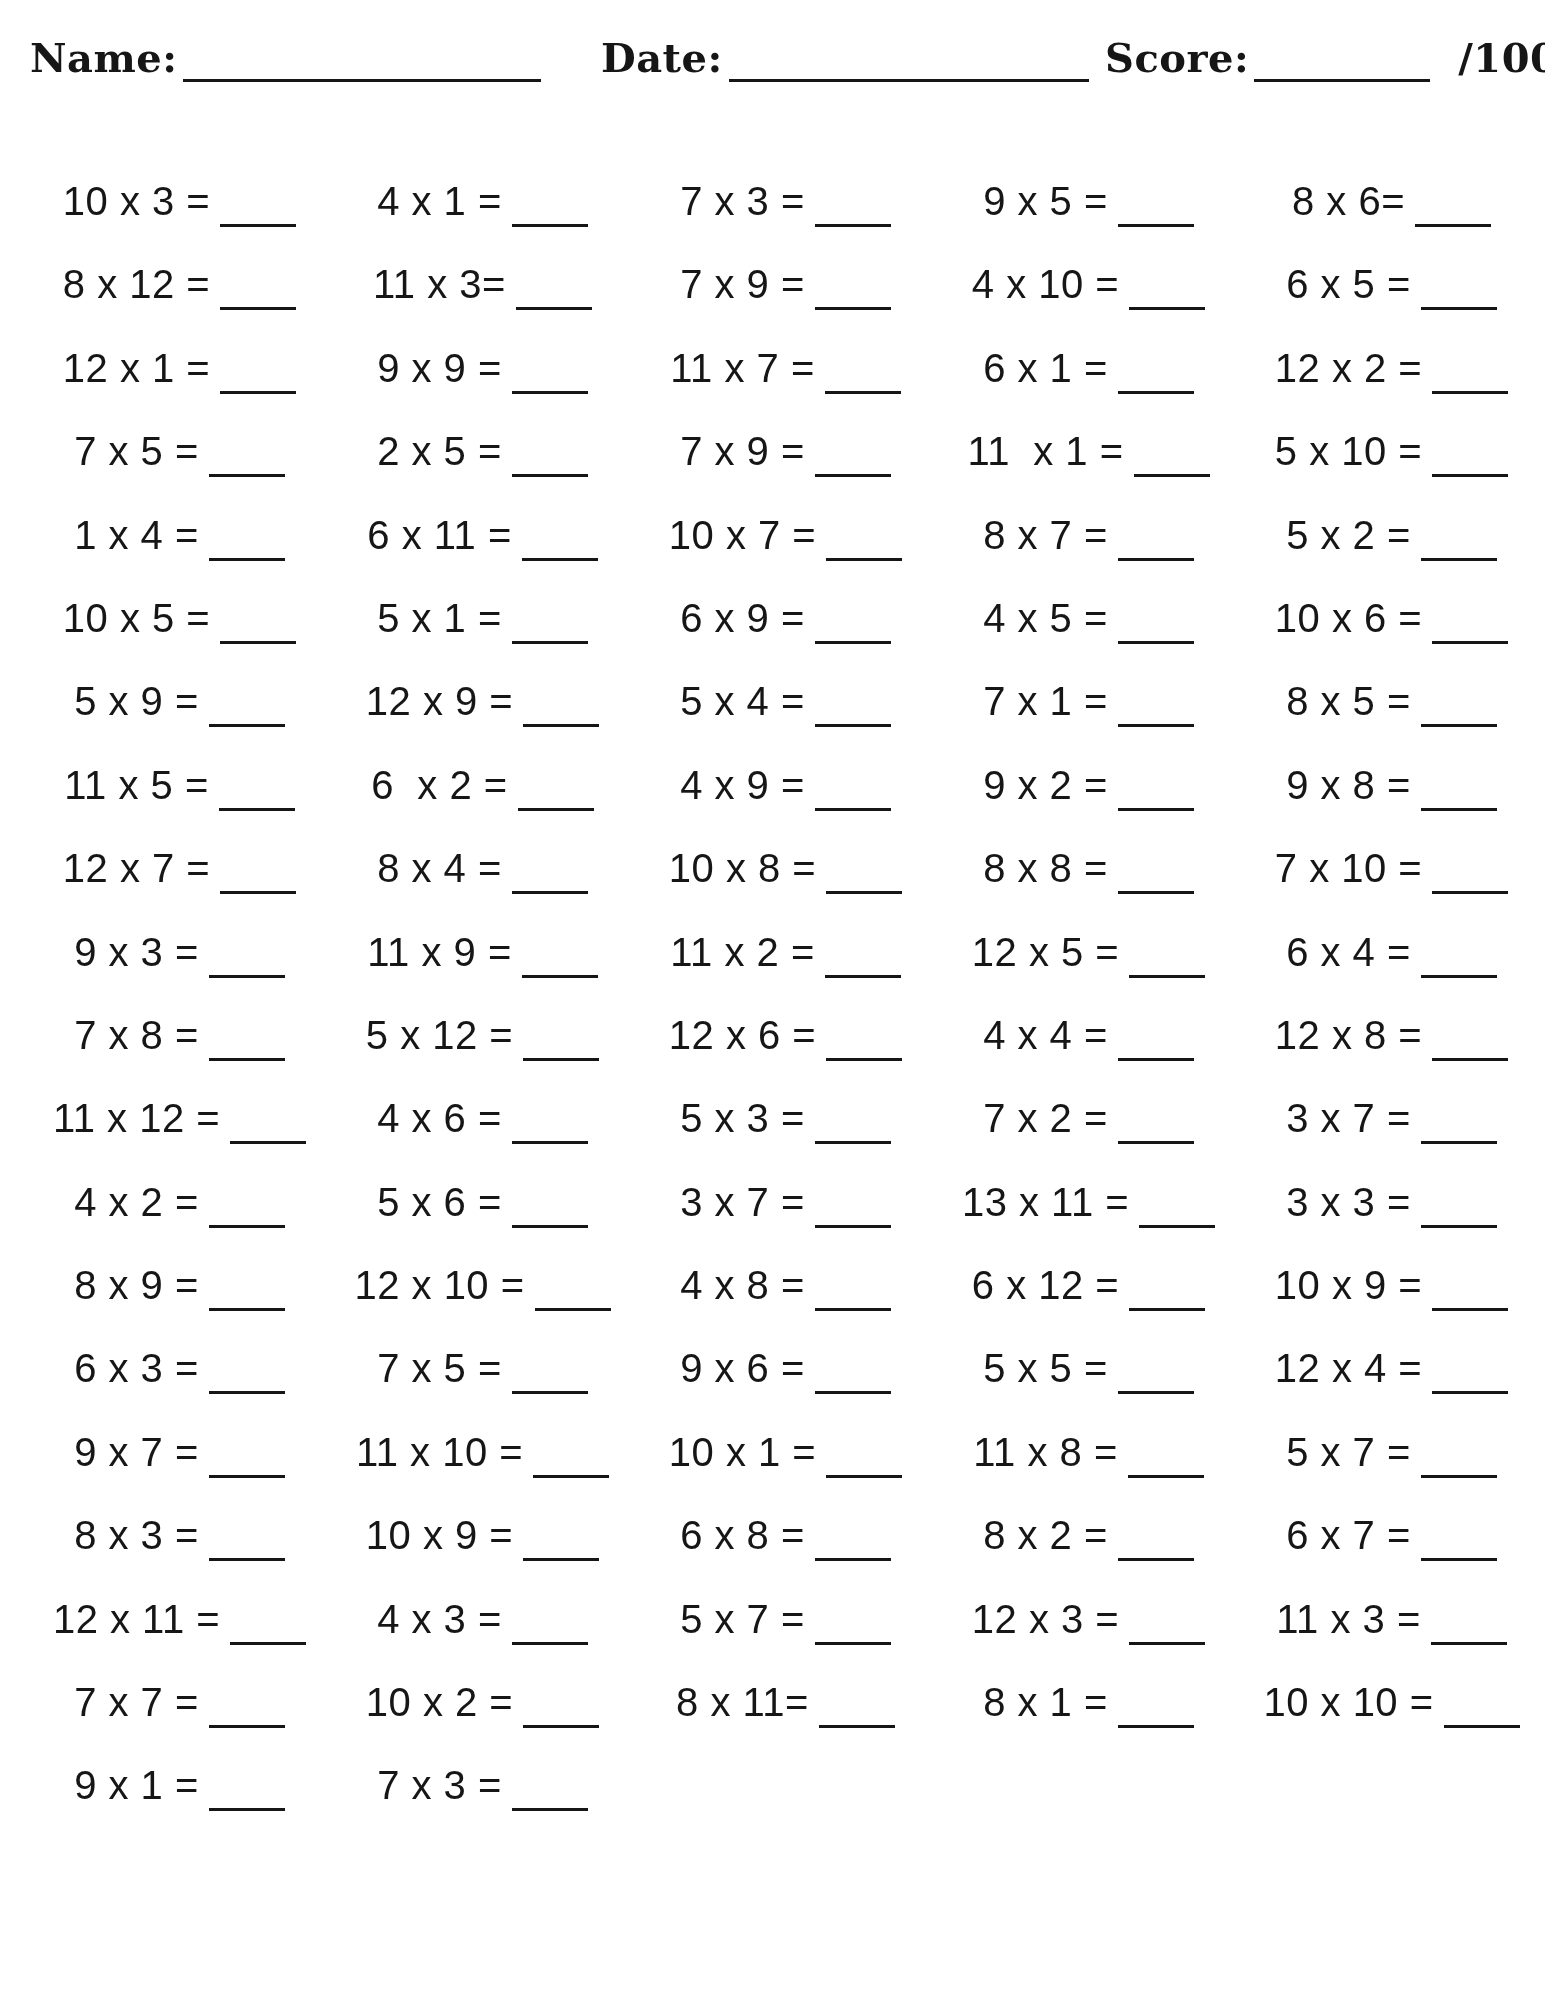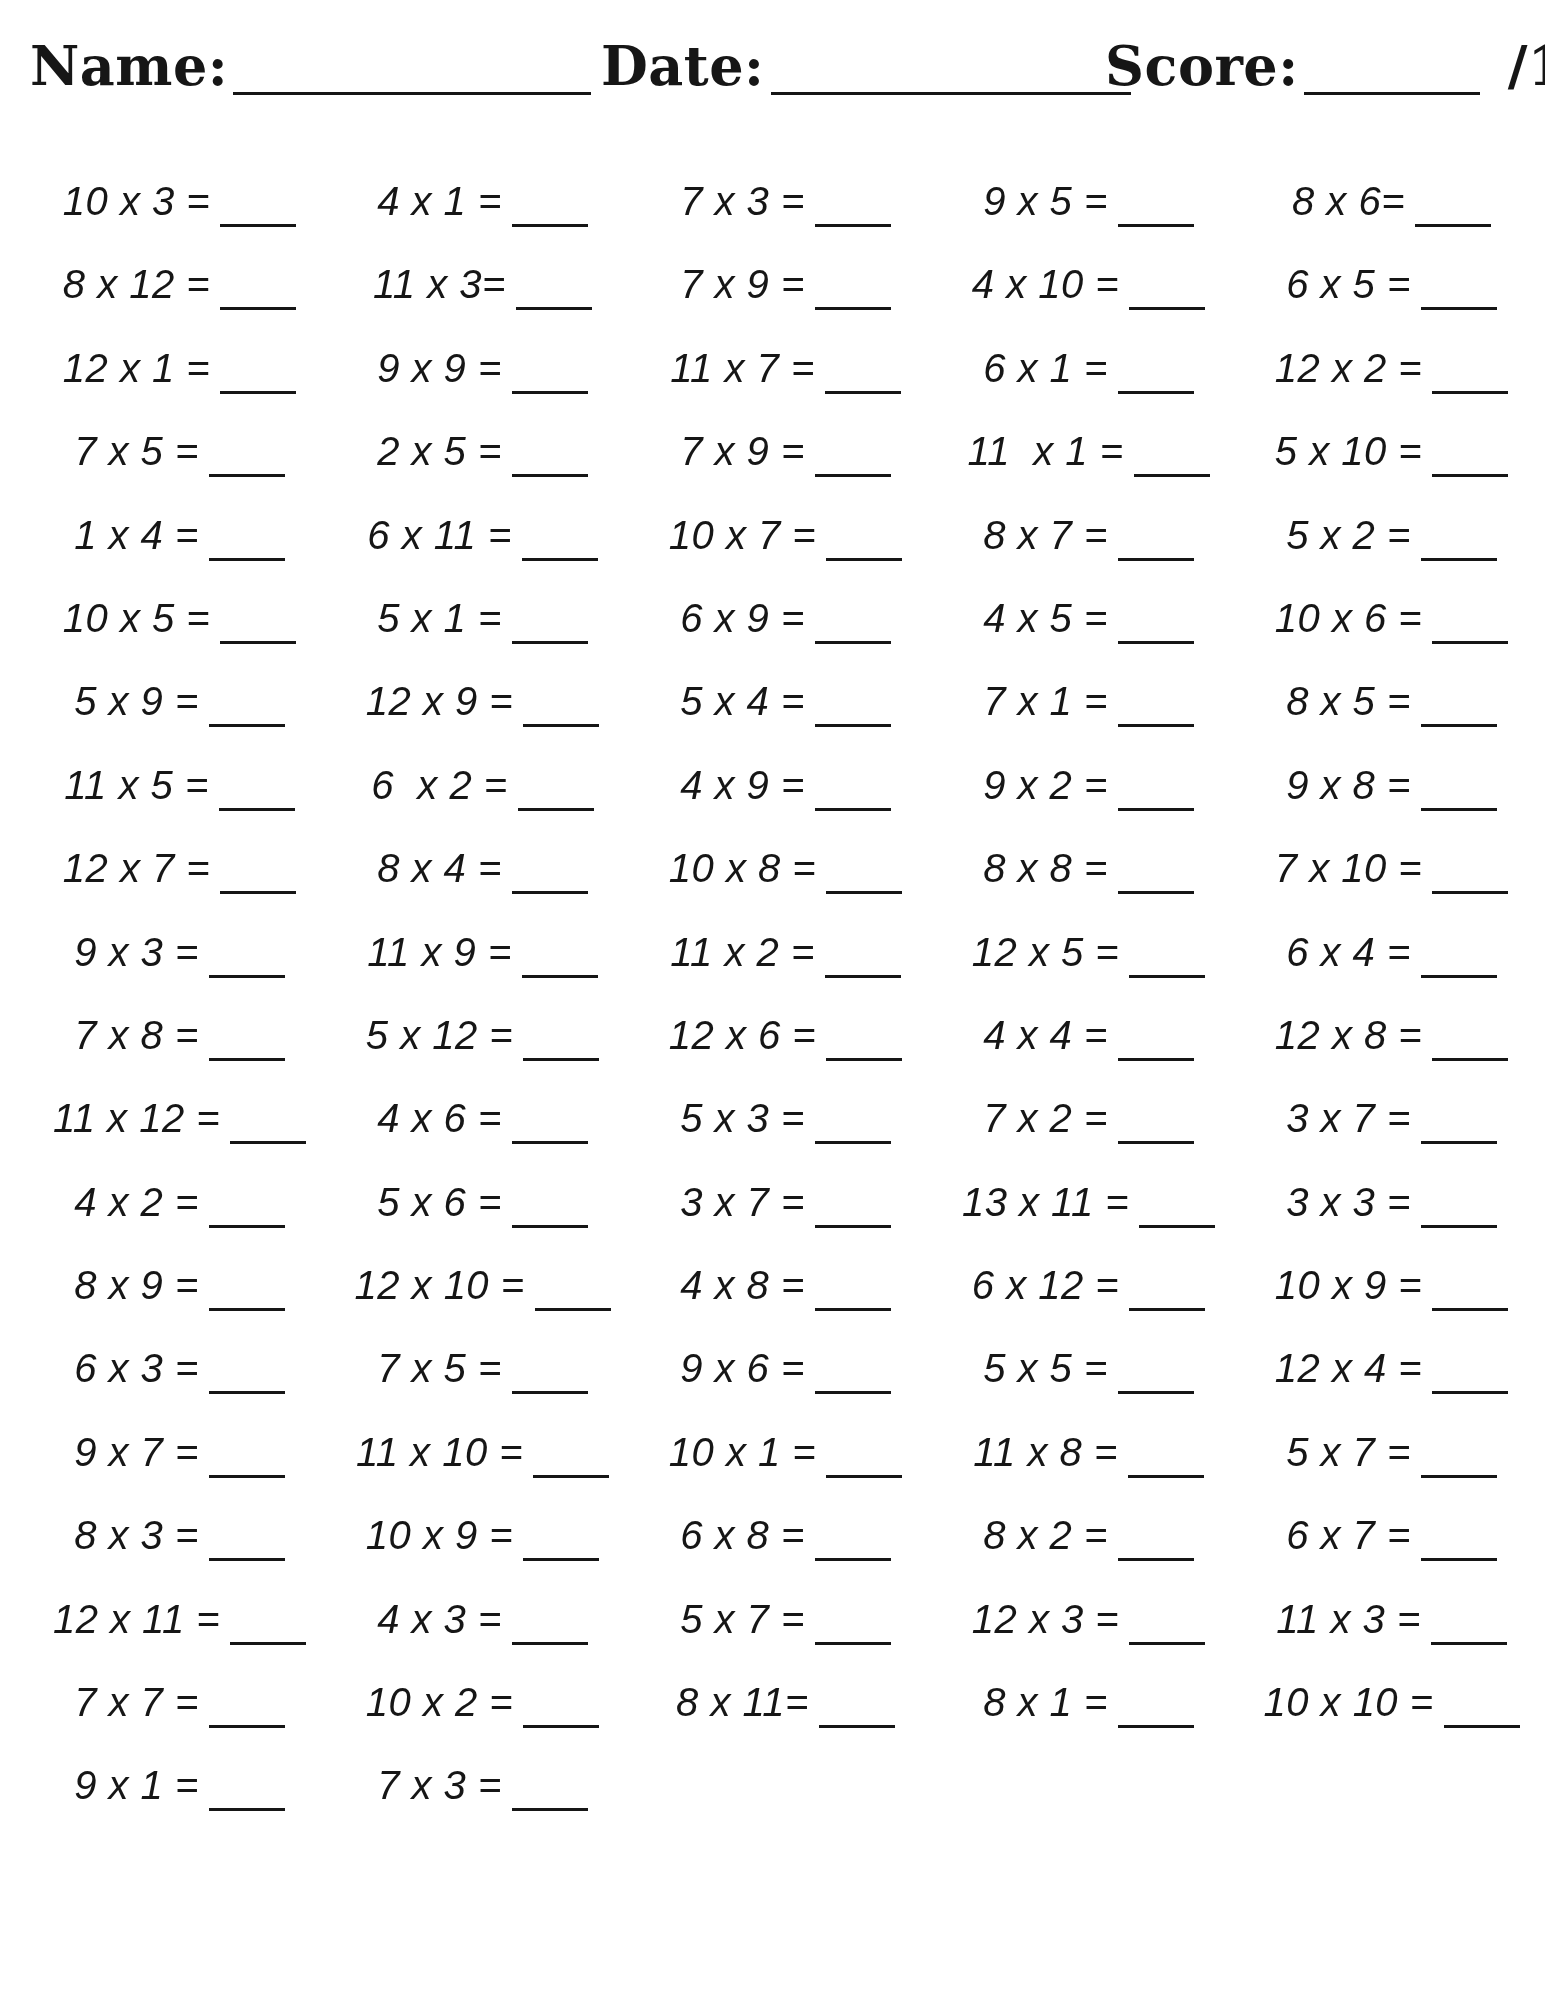--- a/index.html
+++ b/index.html
@@ -15,21 +15,21 @@
     color: #161616;
     overflow: hidden;
   }
   
   .hdr-field {
     position: absolute;
     top: 34px;
     white-space: nowrap;
     font-family: "DejaVu Serif", serif;
     font-weight: 700;
-    font-size: 54px;
+    font-size: 40px;
     letter-spacing: 0.5px;
   }
   .hdr-field .label { display: inline-block; }
   .fill-line {
     display: inline-block;
     height: 0;
     border-bottom: 3px solid #161616;
     vertical-align: -10px;
   }
   #name-field  { left: 30px; }
@@ -42,21 +42,20 @@
 
   
   #problems-grid {
     position: absolute;
     top: 160px;
     left: 28px;
     right: 2px;
     display: grid;
     grid-template-columns: repeat(5, 1fr);
     grid-auto-rows: 83.4px;
-    font-style: italic;
   }
   .cell {
     text-align: center;
     line-height: 83.4px;
     white-space: nowrap;
   }
   .ptext {
     font-size: 40px;
     white-space: pre;
     letter-spacing: 0.5px;

